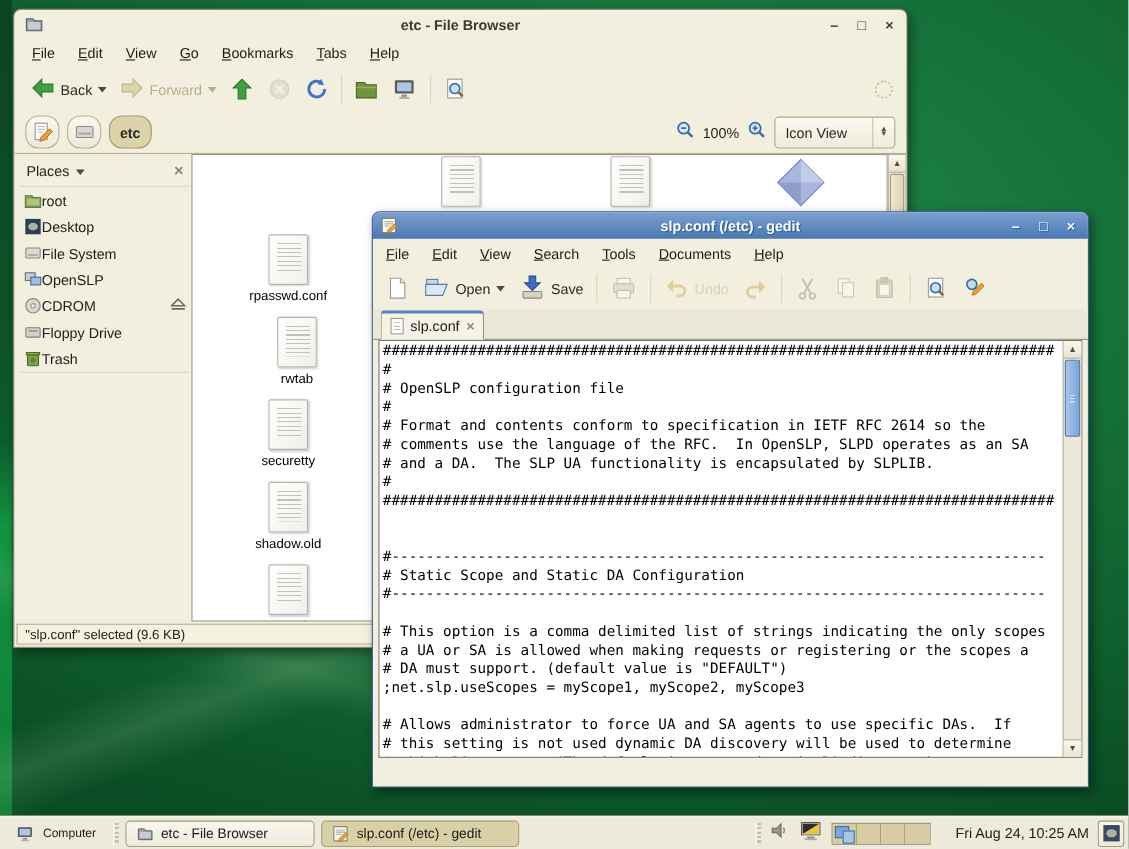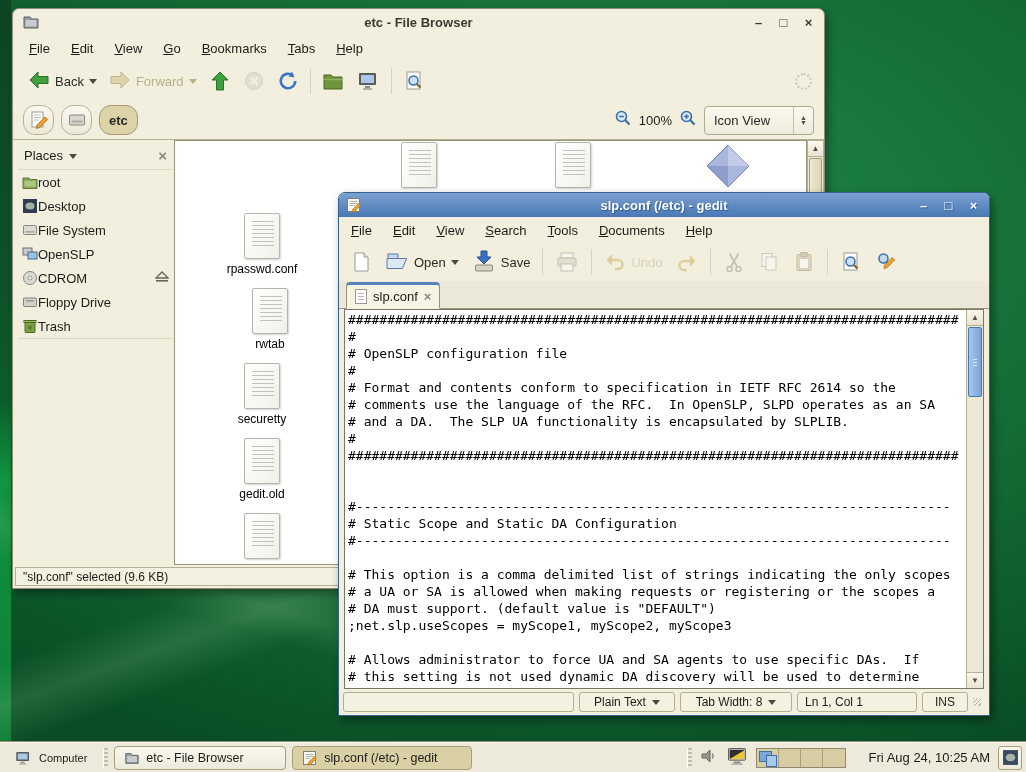--- a/index.html
+++ b/index.html
@@ -345,21 +345,21 @@
         <div class="fcell" style="left:30px;top:147px">
           <div class="page"></div>
           <div>rwtab</div>
         </div>
         <div class="fcell" style="left:22px;top:222px">
           <div class="page"></div>
           <div>securetty</div>
         </div>
         <div class="fcell" style="left:22px;top:297px">
           <div class="page"></div>
-          <div>gedit.old</div>
+          <div>shadow.old</div>
         </div>
         <div class="fcell" style="left:22px;top:372px">
           <div class="page"></div>
           <div>slp.spi</div>
         </div>
       </div>
 
       <div id="fb-scroll">
         <div class="scroll-btn">▲</div>
         <div id="fb-thumb"></div>
@@ -514,34 +514,20 @@
 # Allows administrator to force UA and SA agents to use specific DAs.  If
 # this setting is not used dynamic DA discovery will be used to determine
 # which DAs to use. (The default is to use dynamic DA discovery)</pre>
       <div id="ged-scroll">
         <div class="scroll-btn">▲</div>
         <div id="ged-thumb"></div>
         <div class="scroll-btn" style="position:absolute;left:0;right:0;bottom:0;border-top:1px solid #b5b094;border-bottom:none">▼</div>
       </div>
     </div>
 
-    <div id="ged-status">
-      <span class="sfield" style="flex:1"></span>
-      <span class="sfield" style="width:96px;justify-content:center">
-        <span>Plain Text</span>
-        <span class="carrow" style="margin-left:6px"></span>
-      </span>
-      <span class="sfield" style="width:112px;justify-content:center">
-        <span>Tab Width: 8</span>
-        <span class="carrow" style="margin-left:6px"></span>
-      </span>
-      <span class="sfield" style="width:120px">Ln 1, Col 1</span>
-      <span class="sfield" style="width:46px;justify-content:center">INS</span>
-      <span class="grip"></span>
-    </div>
   </div>
 
   <div id="taskbar">
     <span id="computer-btn">
       <svg width="18" height="18" viewBox="0 0 24 24">
           <rect x="3" y="4" width="17" height="12" rx="1" fill="#5a5a58"></rect>
           <rect x="5" y="6" width="13" height="8" fill="#aac8e8"></rect>
           <rect x="9" y="17" width="5" height="2" fill="#8a8a86"></rect>
           <rect x="7" y="19" width="9" height="2" fill="#b0b0ac"></rect>
         </svg>

